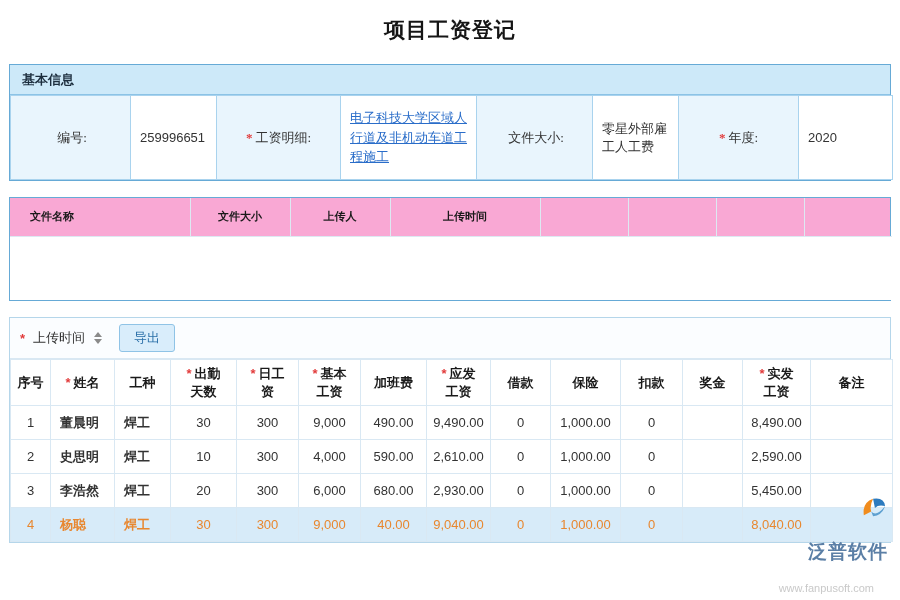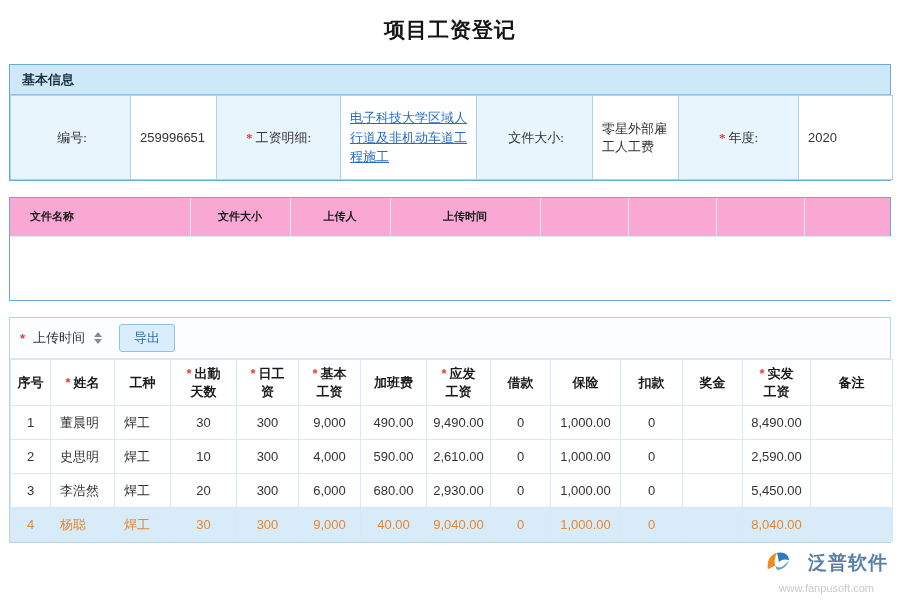--- a/index.html
+++ b/index.html
@@ -78,28 +78,28 @@
   .salary-table { width: 100%; border-collapse: collapse; table-layout: fixed; font-size: 13px; }
   .salary-table th {
     border: 1px solid #d9e8f3; font-weight: bold; color: #1a1a1a;
     height: 46px; padding: 2px; white-space: pre-line; line-height: 1.35;
     background: #fff; text-align: center;
   }
   .salary-table td {
     border: 1px solid #d9e8f3; text-align: center;
     height: 34px; color: #333; padding: 2px; background: #fff;
   }
-  .salary-table td:nth-child(2), .salary-table td:nth-child(3) { text-align: left; padding-left: 9px; }
+  .salary-table td:nth-child(2), .salary-table td:nth-child(3) { text-align: left; padding-left: 9px; font-weight: bold; }
   .salary-table tr.hl td { background: #d7ebf9; color: #e8872f; }
 
   
   .logo { position: absolute; right: 12px; bottom: 6px; text-align: right; }
-  .logo-row { display: flex; align-items: center; justify-content: flex-end; gap: 16px; }
+  .logo-row { display: flex; align-items: flex-end; justify-content: flex-end; gap: 16px; flex-direction: column; }
   .logo-text { font-size: 19px; font-weight: bold; color: #5b7fa6; letter-spacing: 1px; }
-  .watermark { font-size: 11px; color: #c9c9c9; margin-top: 5px; margin-right: 14px; }
+  .watermark { font-size: 11px; color: #c9c9c9; margin-top: 17px; margin-right: 14px; }
 </style>
 </head>
 <body>
 
 <div class="page">
 
   <div class="title">项目工资登记</div>
 
   <div class="panel">
     <div class="panel-header">

